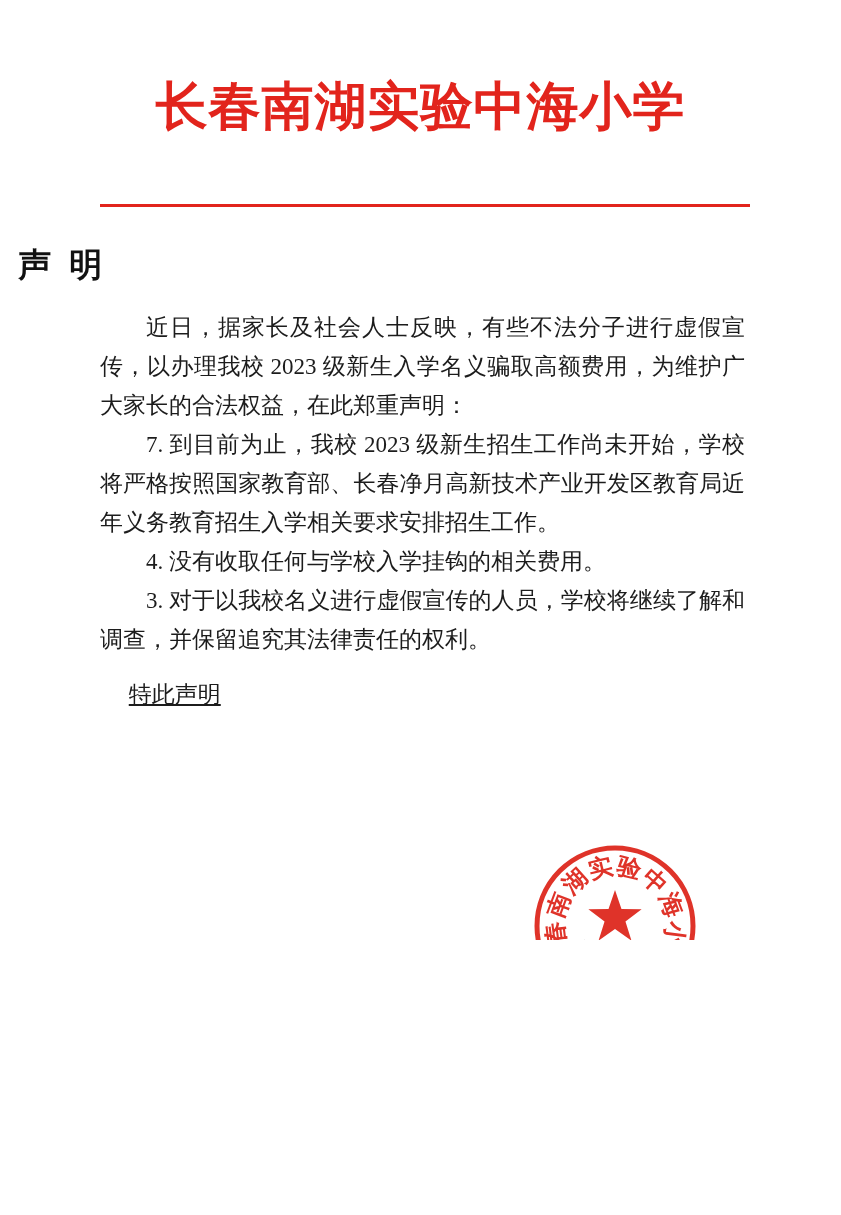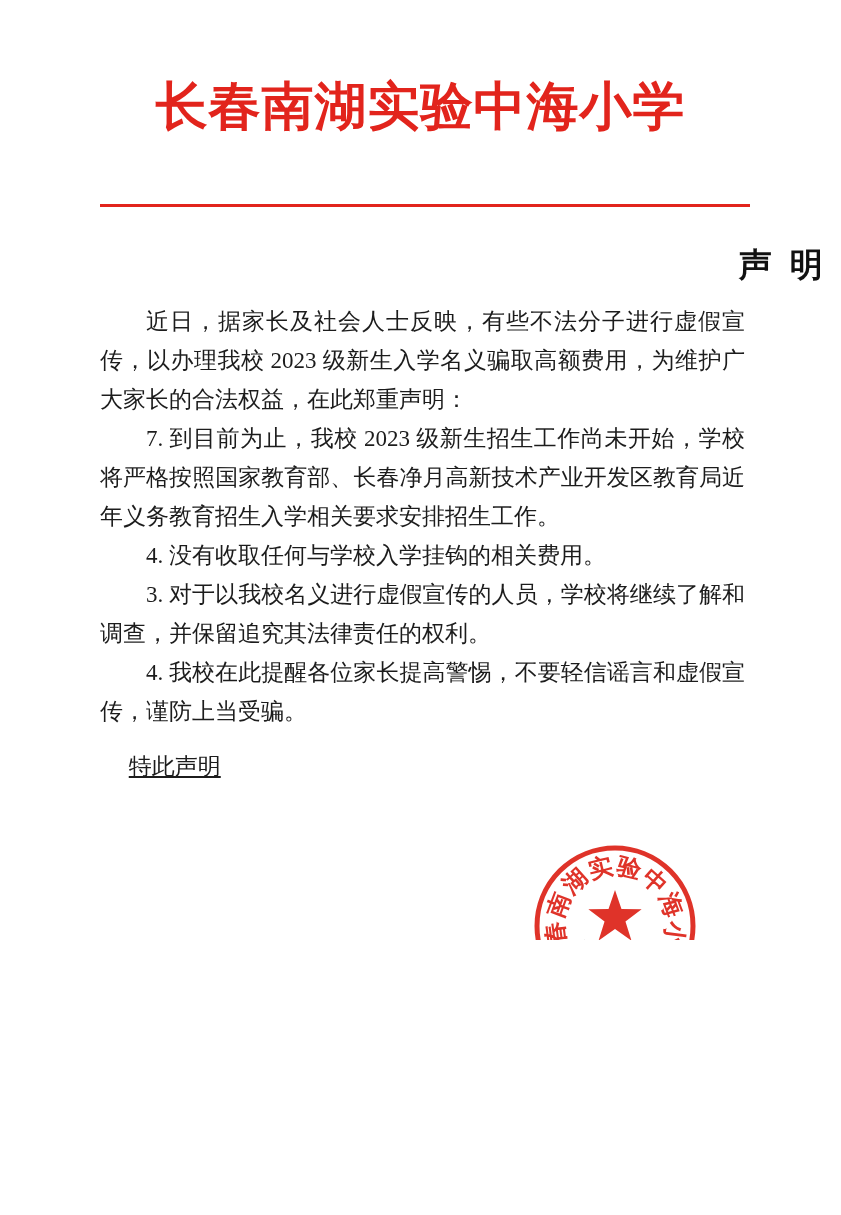--- a/index.html
+++ b/index.html
@@ -20,29 +20,29 @@
     color:var(--accent-red,#e2241c);
     line-height:1.35;
   }
   .divider{
     margin:62px auto 0 100px;
     width:650px;height:3px;
     background:var(--accent-red,#e2241c);
   }
   .doc-heading{
     margin:36px 0 0 0;
-    text-align:right;
+    text-align:left;
     font-size:33px;
     font-weight:bold;
     letter-spacing:0.55em;
     text-indent:0.55em;
     color:#111;
   }
   .body{
-    margin:14px 96px 0 100px;
+    margin:20px 96px 0 100px;
     font-size:23px;
     line-height:39px;
     text-align:justify;
   }
   .body p{margin:0;text-indent:2em;}
   .closing{
     margin-top:16px !important;
     text-indent:1.25em !important;
     text-decoration:underline;
   }
@@ -86,21 +86,20 @@
 
   <div class="divider"></div>
 
   <h2 class="doc-heading">声明</h2>
 
   <div class="body">
     <p>近日，据家长及社会人士反映，有些不法分子进行虚假宣传，以办理我校 2023 级新生入学名义骗取高额费用，为维护广大家长的合法权益，在此郑重声明：</p>
     <p>7. 到目前为止，我校 2023 级新生招生工作尚未开始，学校将严格按照国家教育部、长春净月高新技术产业开发区教育局近年义务教育招生入学相关要求安排招生工作。</p>
     <p>4. 没有收取任何与学校入学挂钩的相关费用。</p>
     <p>3. 对于以我校名义进行虚假宣传的人员，学校将继续了解和调查，并保留追究其法律责任的权利。</p>
-    <p>4. 我校在此提醒各位家长提高警惕，不要轻信谣言和虚假宣传，谨防上当受骗。</p>
     <p class="closing">特此声明</p>
   </div>
 
   <div class="sign-block">
     <div>长春南湖实验中海小学</div>
     <div>2023 年 5 月 6 日</div>
   </div>
 
   <svg id="seal-svg" class="seal" viewBox="-100 -100 200 200">
       <circle cx="0" cy="0" r="78" fill="none" stroke="#dd2318" stroke-width="5"></circle>

